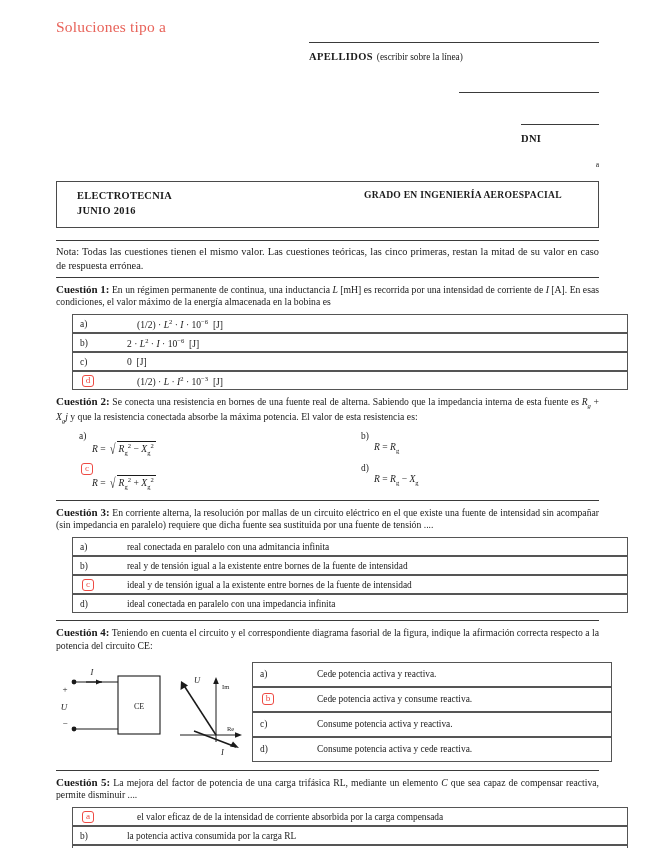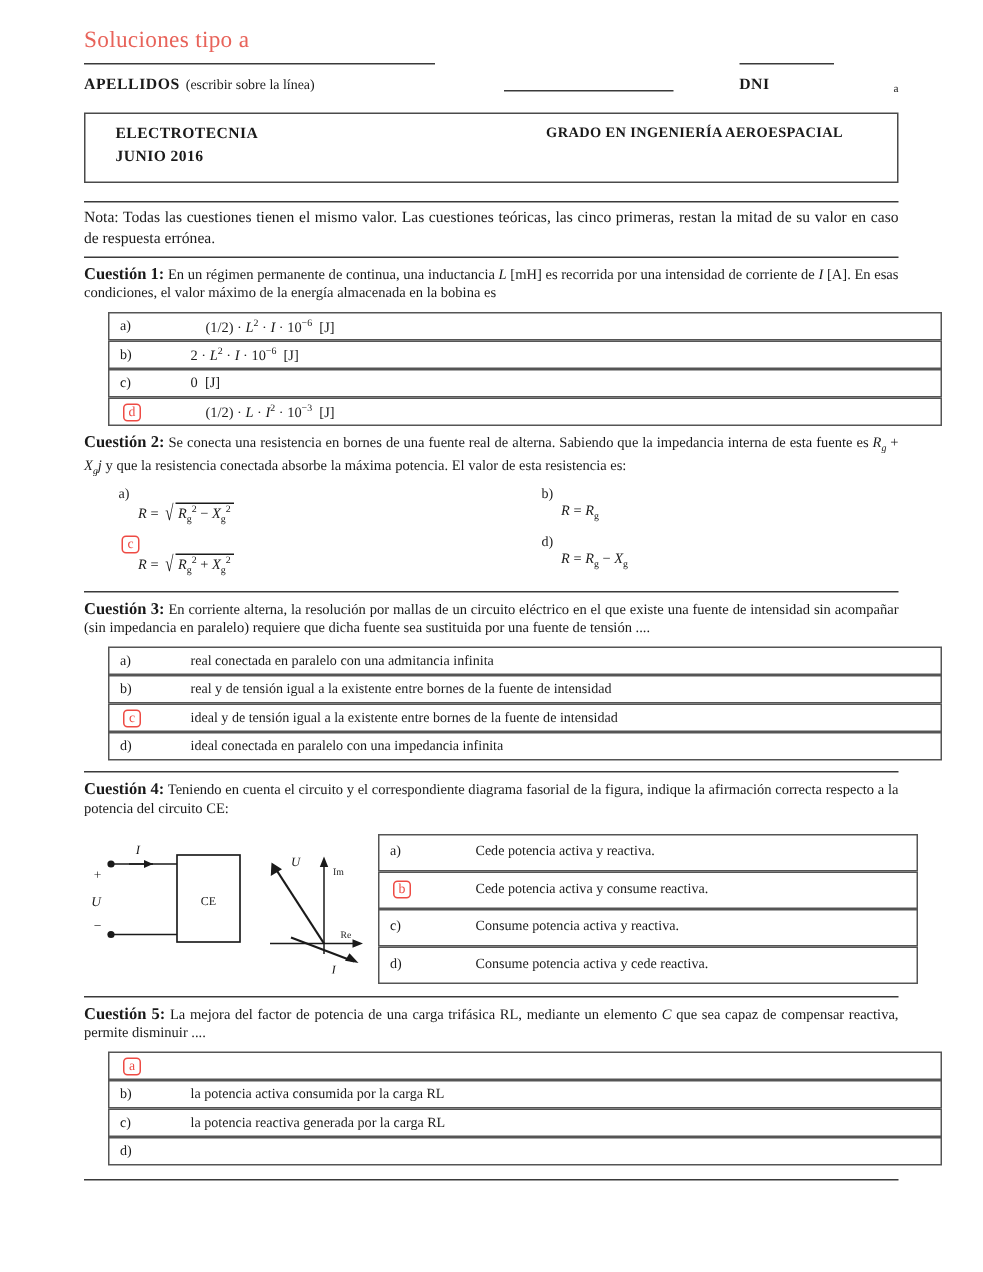--- a/index.html
+++ b/index.html
@@ -37,20 +37,21 @@
     margin: 0;
   }
   .rule.thin { border-top-width: 1.1px; }
 
   
   .ident {
     display: flex;
     align-items: flex-end;
     gap: 14px;
     margin-top: 2px;
+    flex-direction: column;
   }
   .ident-cell { position: relative; }
   .ident-cell .line {
     border-top: 1.7px solid #3a3a3a;
     margin-bottom: 3px;
   }
   .ident-apellidos { width: 290px; }
   .ident-gap1 { width: 22px; }
   .ident-nombre { width: 140px; }
   .ident-gap2 { width: 20px; }
@@ -413,20 +414,21 @@
   <div class="qsec">
     <hr class="rule thin" style="margin-top:8px">
     <div class="qtext">
       <b>Cuestión 5:</b>
       La mejora del factor de potencia de una carga trifásica RL, mediante un elemento <span class="mi">C</span> que sea
       capaz de compensar reactiva, permite disminuir ....
     </div>
     <div class="ans">
       <div class="row">
         <div class="key sel"><span>a</span></div>
+        <div class="atext ind2">el valor eficaz de de la intensidad de corriente absorbida por la carga compensada</div>
       </div>
       <div class="row">
         <div class="key">b)</div>
         <div class="atext ind">la potencia activa consumida por la carga RL</div>
       </div>
       <div class="row">
         <div class="key">c)</div>
         <div class="atext ind">la potencia reactiva generada por la carga RL</div>
       </div>
       <div class="row">

